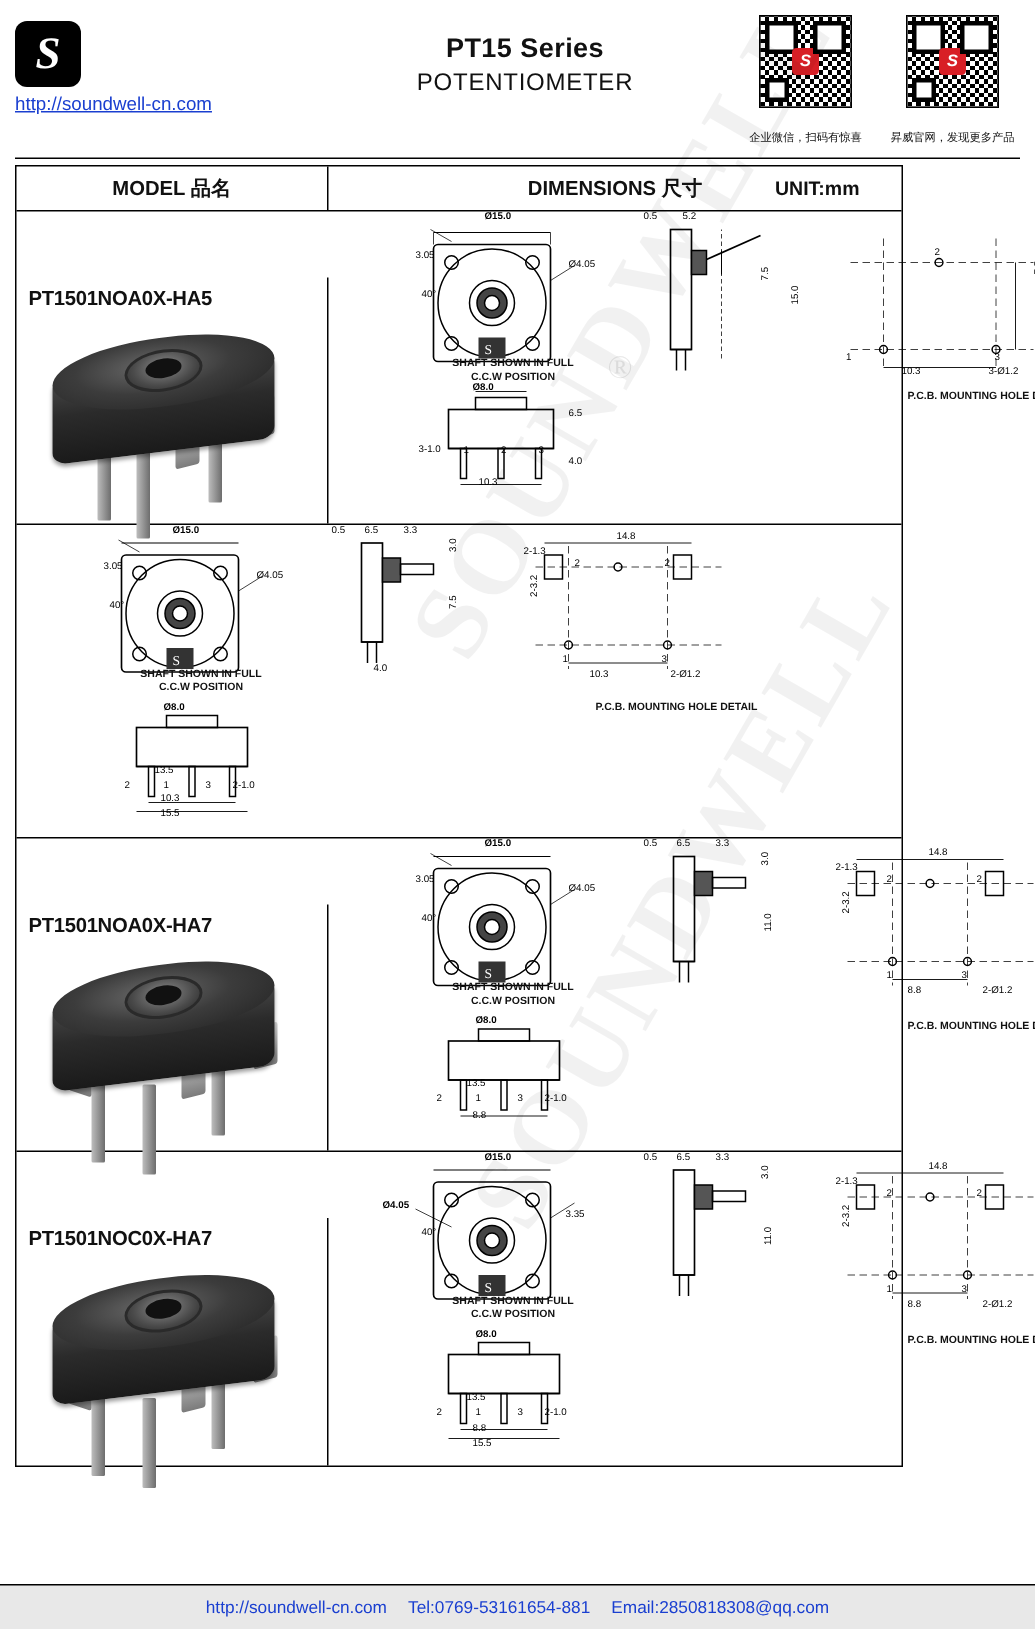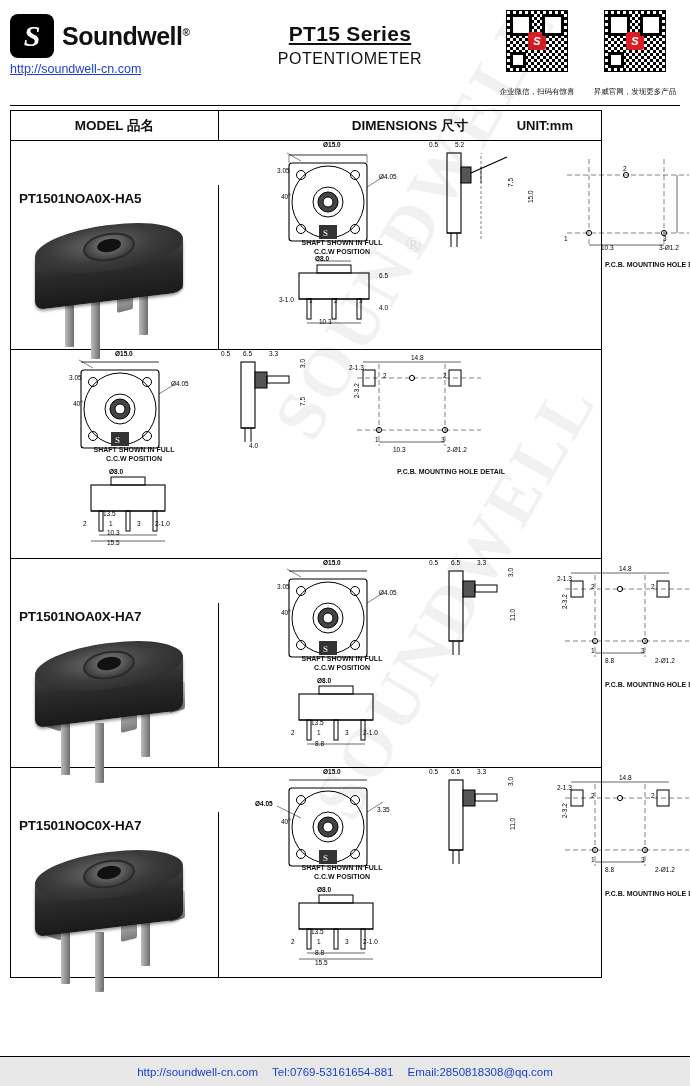--- a/index.html
+++ b/index.html
@@ -44,21 +44,21 @@
     font-size:25px; font-weight:bold; letter-spacing:-0.5px;
     font-family:"Liberation Sans", sans-serif;
   }
   .brand-reg { font-size:10px; vertical-align:super; }
   .brand-url {
     font-size:12.5px; color:#1a3fd0; margin-top:4px; text-decoration:underline;
   }
   .title-block {
     flex:1; text-align:center; padding-top:14px;
   }
-  .title-main { font-size:21px; font-weight:bold; letter-spacing:.3px;text-decoration:underline;}
+  .title-main { font-size:18px; font-weight:bold; letter-spacing:.3px;}
   .title-sub { font-size:16px; margin-top:4px; letter-spacing:.5px;}
   .qr-block { width:200px; display:flex; justify-content:flex-end; gap:8px; padding-top:2px;}
   .qr-item { width:90px; text-align:center;}
   .qr-img {
     width:62px;height:62px;margin:0 auto;
     background:
       repeating-linear-gradient(0deg,#000 0 3px,#fff 3px 6px),
       repeating-linear-gradient(90deg,#000 0 3px,#fff 3px 6px);
     background-blend-mode:difference;
     border:1px solid #000;
@@ -191,21 +191,20 @@
 <body>
 
 <div class="page">
 
   <div class="header">
     <div class="brand">
       <div class="brand-row">
         <div class="logo-mark">
             <span>S</span>
           </div>
-        <div class="brand-name"><span>Soundwell</span><sup class="brand-reg">®</sup></div>
       </div>
       <div class="brand-url">http://soundwell-cn.com</div>
     </div>
 
     <div class="title-block">
       <div class="title-main">PT15 Series</div>
       <div class="title-sub">POTENTIOMETER</div>
     </div>
 
     <div class="qr-block">

